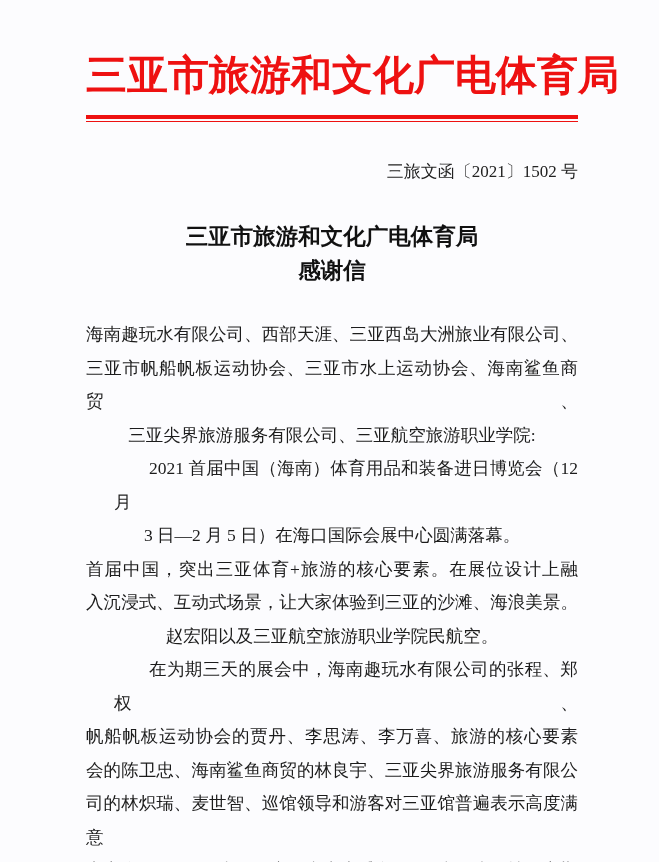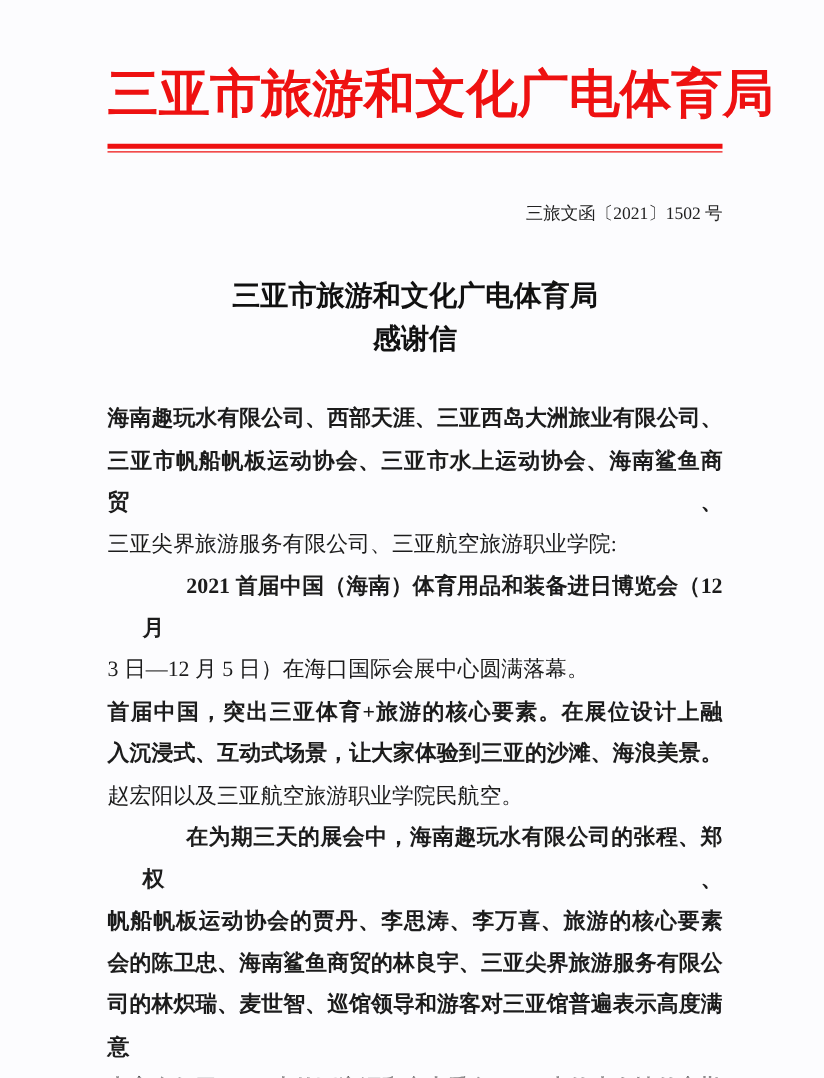--- a/index.html
+++ b/index.html
@@ -36,48 +36,47 @@
     white-space: nowrap;
   }
   .rule-top {
     margin-top: 11px;
     height: 7px;
     border-top: 4px solid var(--accent);
     border-bottom: 1px solid var(--accent);
   }
   .doc-no {
     margin-top: 38px;
-    font-size: 14px;
+    font-size: 17px;
     line-height: 24px;
     text-align: right;
     color: #222;
   }
   .letter-title {
     margin-top: 36px;
     text-align: center;
     font-weight: 700;
     font-size: 22.5px;
     line-height: 34px;
     color: #111;
   }
   .letter-body {
     margin-top: 30px;
     font-size: 17.5px;
     line-height: 33.5px;
     color: #1c1c1c;
   }
   .line {
     white-space: nowrap;
-    text-align: left;
+    text-align: center;
   }
   .line.fill {
     text-align: justify;
     text-align-last: justify;
     white-space: normal;
-    font-weight: bold;
   }
   .line.indent {
     text-indent: 2em;
     margin-left: 28px;
   }
 </style>
 </head>
 <body>
 
 <div class="page">
@@ -91,21 +90,21 @@
     <div class="letter-title">
       <div>三亚市旅游和文化广电体育局</div>
       <div>感谢信</div>
     </div>
 
     <div class="letter-body">
         <div class="line fill">海南趣玩水有限公司、西部天涯、三亚西岛大洲旅业有限公司、</div>
         <div class="line fill">三亚市帆船帆板运动协会、三亚市水上运动协会、海南鲨鱼商贸、</div>
         <div class="line">三亚尖界旅游服务有限公司、三亚航空旅游职业学院:</div>
         <div class="line fill indent">2021 首届中国（海南）体育用品和装备进日博览会（12 月</div>
-        <div class="line">3 日—12 月 5 日）在海口国际会展中心圆满落幕。</div>
+        <div class="line">3 日—2 月 5 日）在海口国际会展中心圆满落幕。</div>
         <div class="line fill">首届中国，突出三亚体育+旅游的核心要素。在展位设计上融</div>
         <div class="line fill">入沉浸式、互动式场景，让大家体验到三亚的沙滩、海浪美景。</div>
         <div class="line">赵宏阳以及三亚航空旅游职业学院民航空。</div>
         <div class="line fill indent">在为期三天的展会中，海南趣玩水有限公司的张程、郑权、</div>
         <div class="line fill">帆船帆板运动协会的贾丹、李思涛、李万喜、旅游的核心要素</div>
         <div class="line fill">会的陈卫忠、海南鲨鱼商贸的林良宇、三亚尖界旅游服务有限公</div>
         <div class="line fill">司的林炽瑞、麦世智、巡馆领导和游客对三亚馆普遍表示高度满意</div>
         <div class="line fill">中安全保卫 2003 班的王润泽和空中乘务 2003 班的张友情的辛勤</div>
       </div>
   </div>

